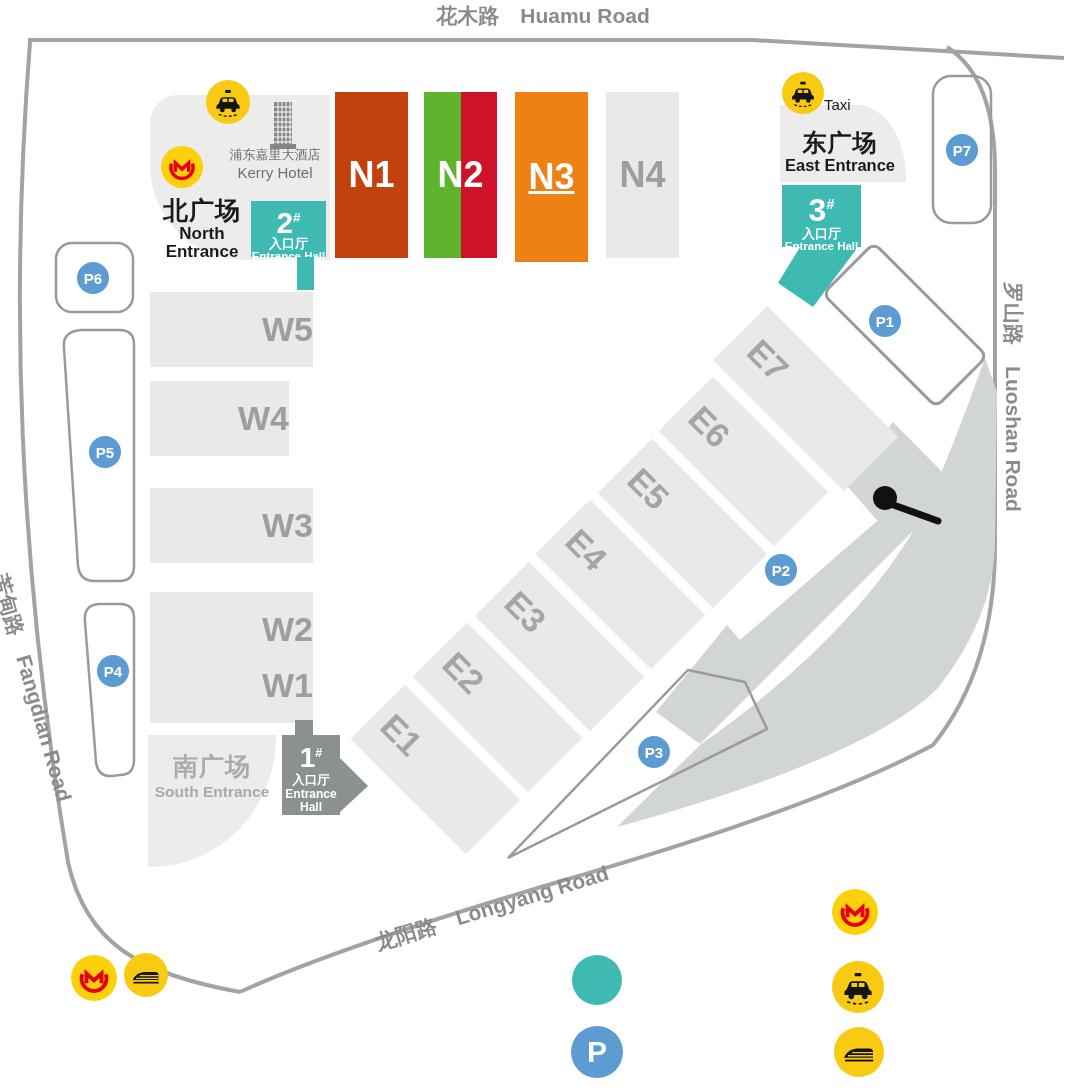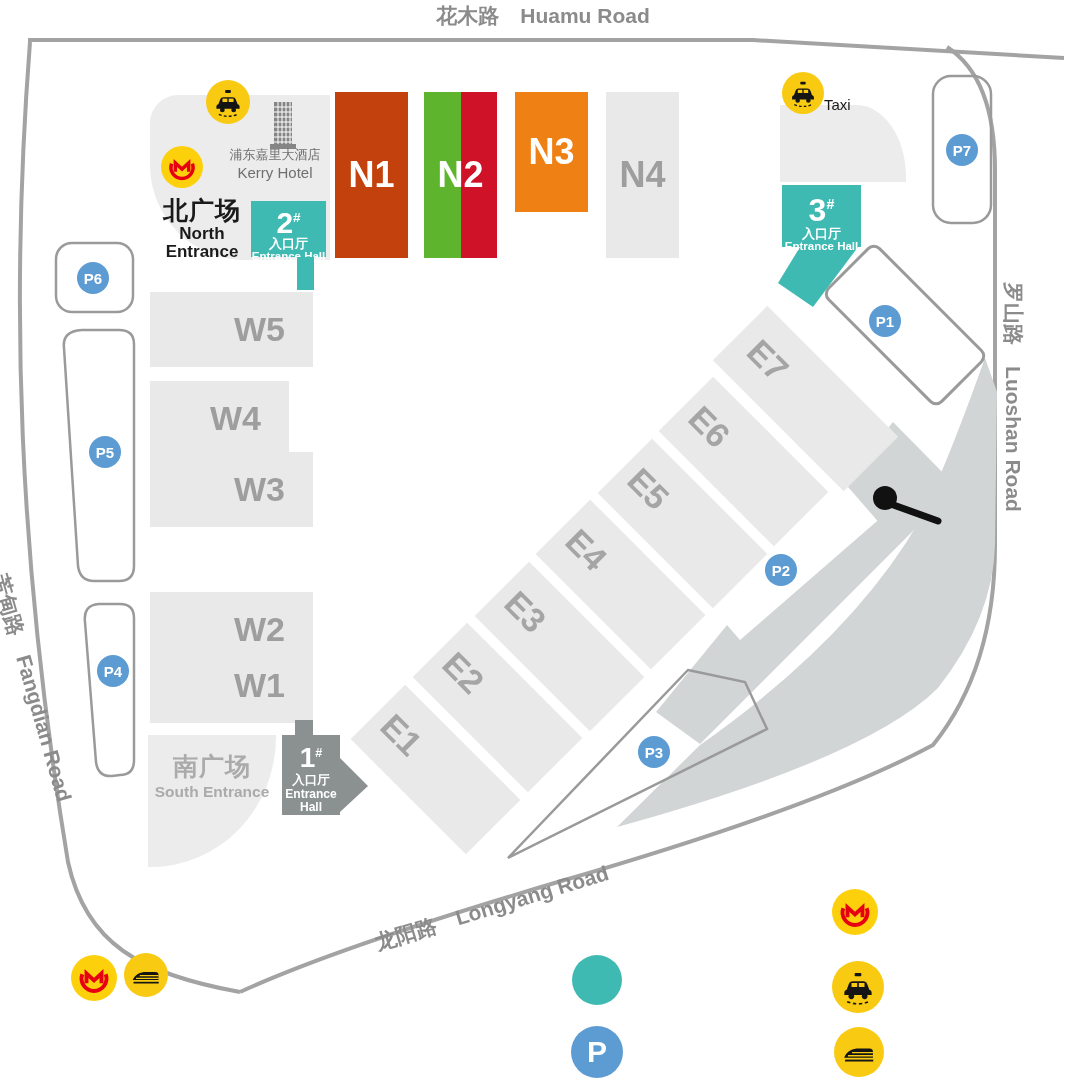--- a/index.html
+++ b/index.html
@@ -3,21 +3,21 @@
 <meta charset="utf-8">
 <style>
   html,body{margin:0;padding:0;background:#fff;}
   #map{position:relative;width:1080px;height:1090px;background:#ffffff;overflow:hidden;
        font-family:"Liberation Sans","DejaVu Sans",sans-serif;}
   .abs{position:absolute;}
   svg.underlay{position:absolute;left:0;top:0;}
   
   .hall{position:absolute;background:#e9e9e9;display:flex;align-items:center;
         font-weight:bold;color:#9e9e9e;}
-  .hall-w{justify-content:flex-end;padding-right:28px;font-size:34px;box-sizing:border-box;}
+  .hall-w{justify-content:flex-end;padding-right:0;font-size:34px;box-sizing:border-box;}
   .hall-n{justify-content:center;font-size:36px;}
   .hall-e{justify-content:flex-start;padding-left:12px;font-size:34px;color:#a5a5a5;
           transform-origin:center;box-sizing:border-box;}
   .hall-colored{color:#ffffff;}
   
   .plaza{position:absolute;background:#ececec;}
   
   .ehall{position:absolute;color:#fff;text-align:center;line-height:1;}
   .teal{background:#3fbab3;}
   .graybox{background:#8b9191;}
@@ -86,34 +86,34 @@
        border-bottom-right-radius:125px 130px;"></div>
 
   <div class="hall hall-n hall-colored" style="left:335px;top:92px;width:73px;height:166px;background:#c2410c;">
       <span>N1</span>
     </div>
   <div class="abs" style="left:424px;top:92px;width:73px;height:166px;">
     <div class="abs" style="left:0;top:0;width:37px;height:166px;background:#5eb52d;"></div>
     <div class="abs" style="left:37px;top:0;width:36px;height:166px;background:#d01228;"></div>
     <div class="abs" style="left:0;top:0;width:73px;height:166px;display:flex;align-items:center;justify-content:center;color:#fff;font-weight:bold;font-size:36px;">N2</div>
   </div>
-  <div class="hall hall-n hall-colored" style="left:515px;top:92px;width:73px;height:120px;background:#ef8014;">
+  <div class="hall hall-n hall-colored" style="left:515px;top:92px;width:73px;height:170px;background:#ef8014;text-decoration:underline;">
       <span>N3</span>
     </div>
   <div class="hall hall-n" style="left:606px;top:92px;width:73px;height:166px;text-align:center;">
       <span>N4</span>
     </div>
 
   <div class="hall hall-w" style="left:150px;top:292px;width:163px;height:75px;">
       <span>W5</span>
     </div>
   <div class="hall hall-w" style="left:150px;top:381px;width:139px;height:75px;">
       <span>W4</span>
     </div>
-  <div class="hall hall-w" style="left:150px;top:452px;width:163px;height:75px;">
+  <div class="hall hall-w" style="left:150px;top:488px;width:163px;height:75px;">
       <span>W3</span>
     </div>
   <div class="hall hall-w" style="left:150px;top:592px;width:163px;height:75px;">
       <span>W2</span>
     </div>
   <div class="hall hall-w" style="left:150px;top:648px;width:163px;height:75px;">
       <span>W1</span>
     </div>
 
   <div class="hall hall-e" style="left:354px;top:731px;width:163px;height:77px;transform:rotate(45deg);">
@@ -162,20 +162,24 @@
     <div class="ehall-cn" style="font-size:12.5px;line-height:15px;">入口厅</div>
     <div class="ehall-en" style="font-size:12px;line-height:13px;">Entrance</div>
     <div class="ehall-en" style="font-size:12px;line-height:13px;">Hall</div>
   </div>
   <div class="abs graybox" style="left:295px;top:720px;width:18px;height:15px;"></div>
 
   <div class="abs blacktxt" style="left:148px;top:197px;width:108px;">
     <div style="font-size:25px;letter-spacing:1px;">北广场</div>
     <div style="font-size:17px;margin-top:2px;">North</div>
     <div style="font-size:17px;">Entrance</div>
+  </div>
+  <div class="abs blacktxt" style="left:782px;top:130px;width:116px;">
+    <div style="font-size:24px;letter-spacing:1px;">东广场</div>
+    <div style="font-size:16.5px;margin-top:2px;">East Entrance</div>
   </div>
   <div class="abs graytxt" style="left:148px;top:752px;width:128px;">
     <div style="font-size:25px;letter-spacing:1px;">南广场</div>
     <div style="font-size:15.5px;margin-top:2px;">South Entrance</div>
   </div>
 
   <svg class="abs" style="left:266px;top:100px;" width="34" height="56" viewBox="0 0 34 56">
     <rect x="8" y="2" width="18" height="46" fill="#858585"></rect>
     <g stroke="#ffffff" stroke-width="1">
       <path d="M12,2 V48 M16,2 V48 M20,2 V48 M24,2 V48"></path>

